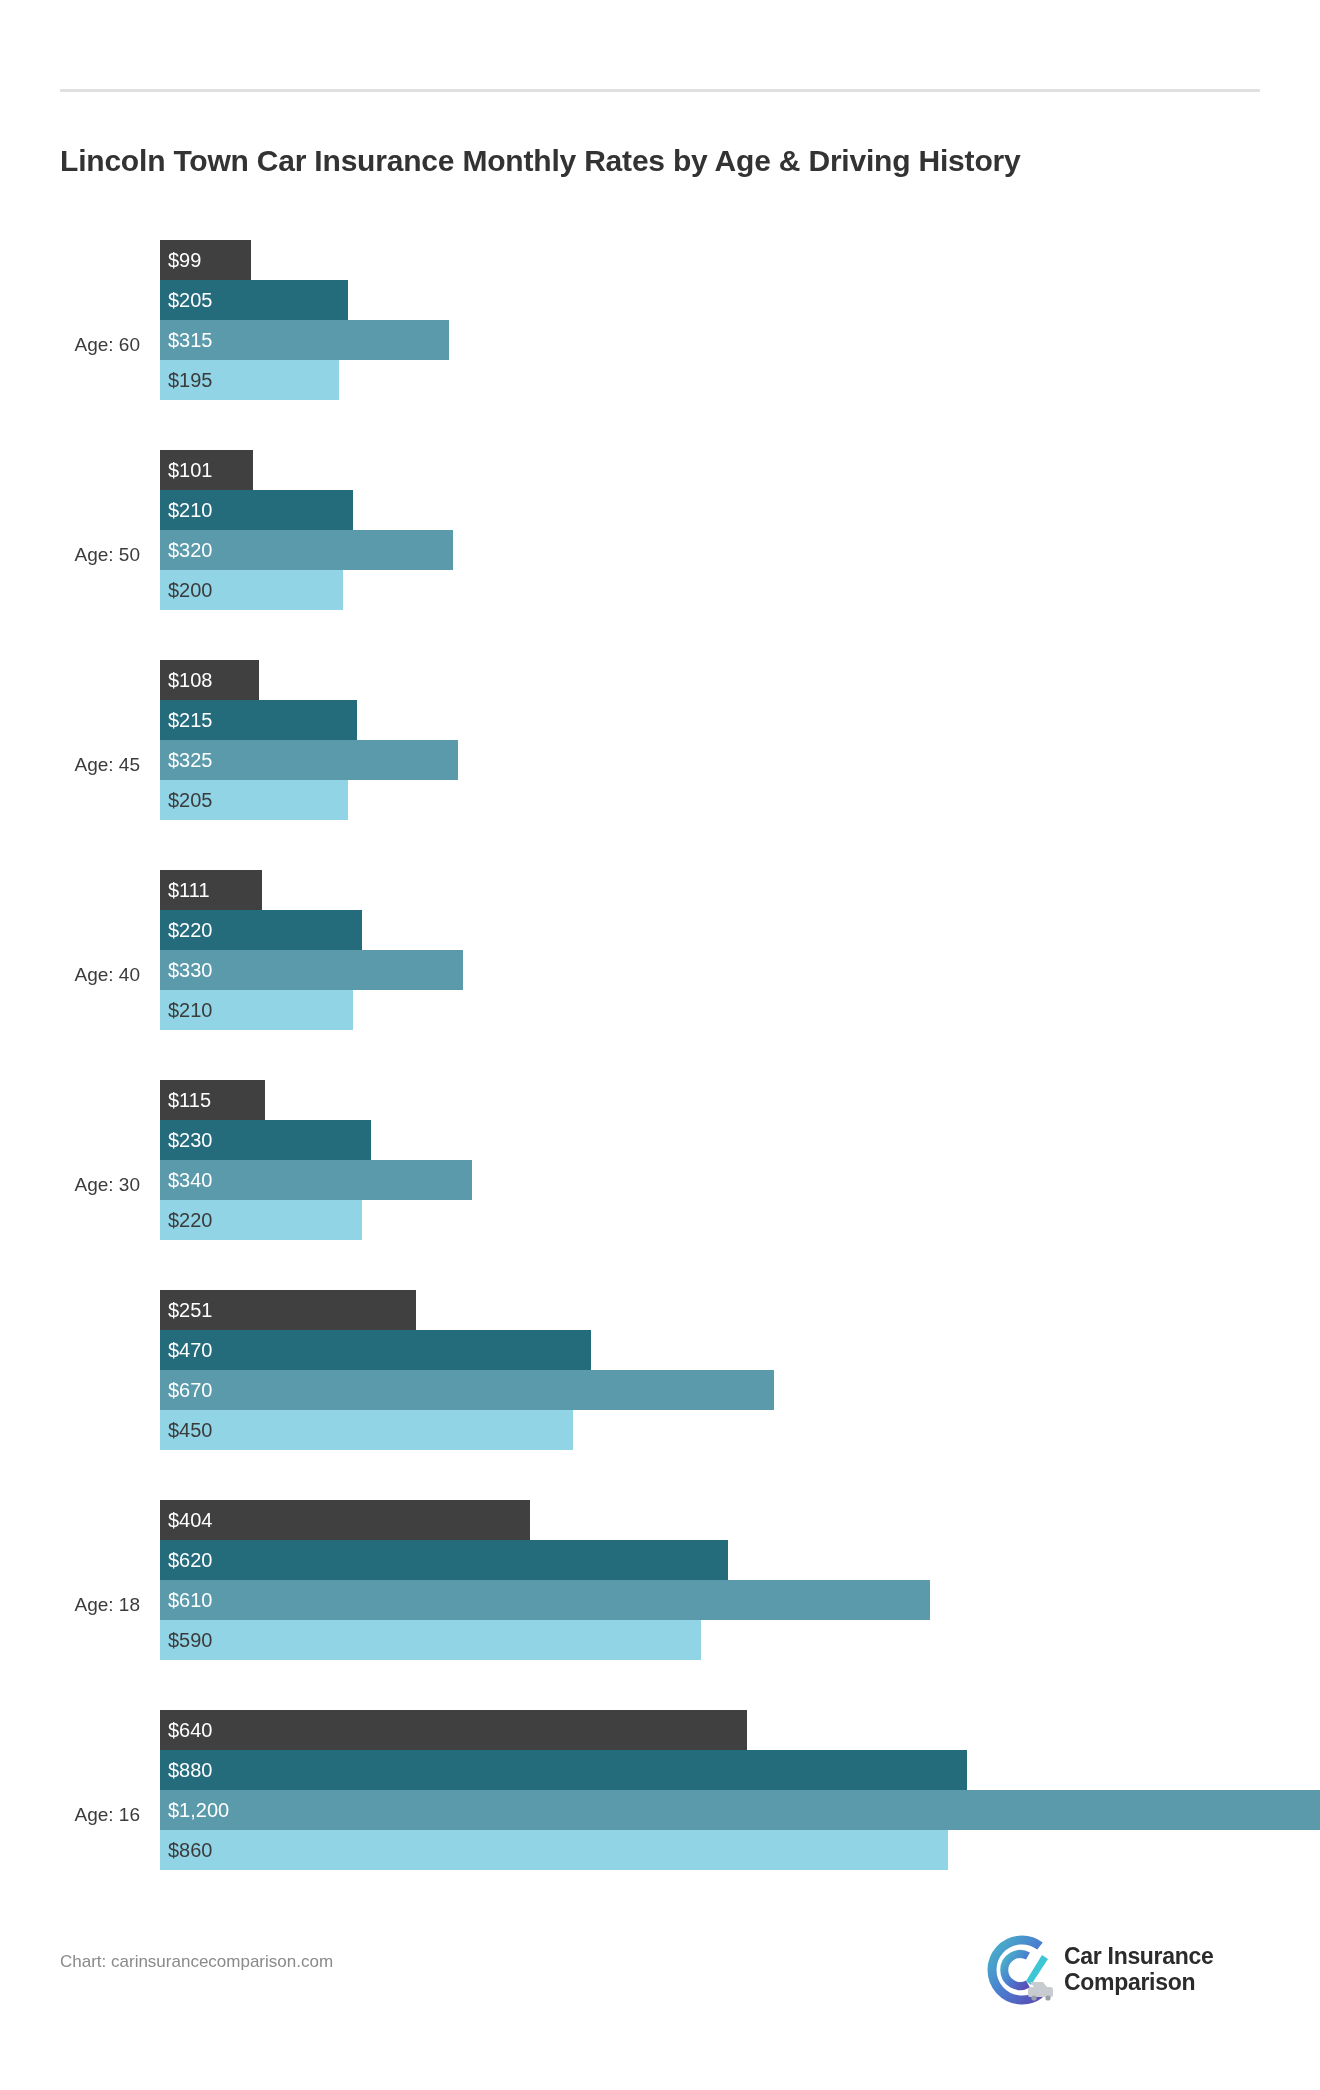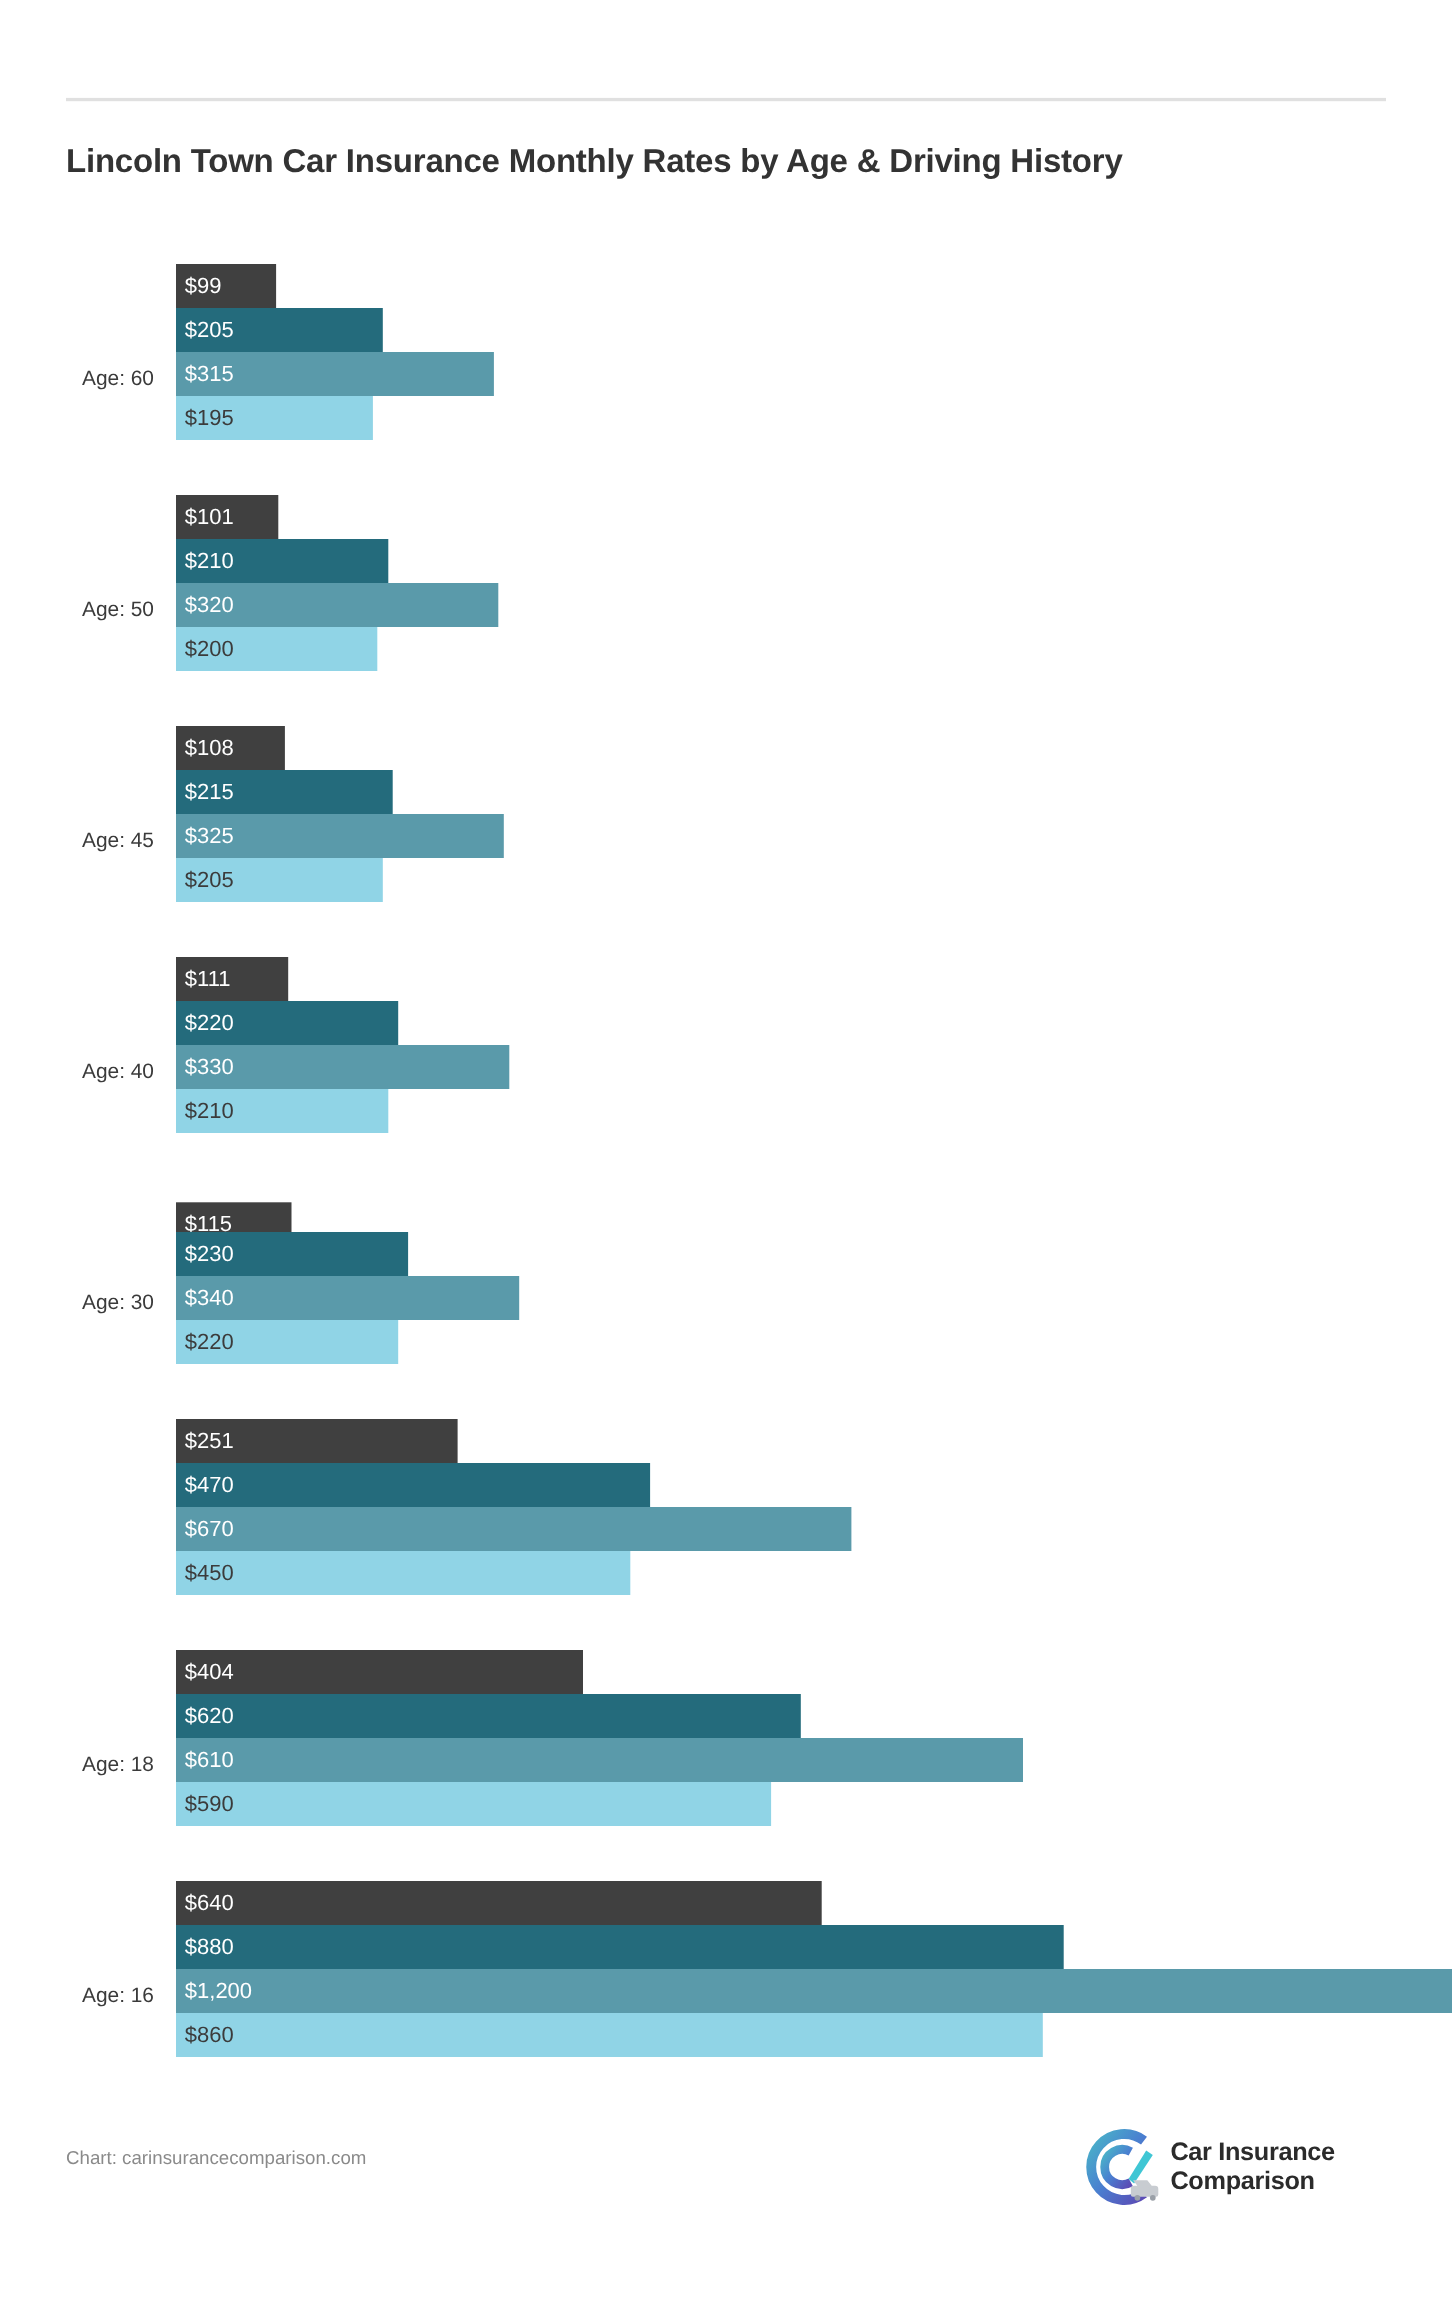--- a/index.html
+++ b/index.html
@@ -30,21 +30,21 @@
     top: 89px;
     width: 1200px;
     height: 3px;
     background: #e0e0e0;
   }
 
   
   .chart-title {
     position: absolute;
     left: 60px;
-    top: 130px;
+    top: 144px;
     font-size: 30px;
     font-weight: bold;
     color: #333333;
     letter-spacing: -0.2px;
     white-space: nowrap;
   }
 
   
   .plot {
     position: absolute;
@@ -252,21 +252,21 @@
             <div class="bar s3" style="width: 193px;">
               <span>$210</span>
             </div>
           </div>
         </div>
       </div>
       <div class="group">
         <div class="group-label">Age: 30</div>
         <div class="bars">
           <div class="bar-row">
-            <div class="bar s0" style="width: 105px; margin-top: 13px;">
+            <div class="bar s0" style="width: 105px;">
               <span>$115</span>
             </div>
           </div>
           <div class="bar-row">
             <div class="bar s1" style="width: 211px;">
               <span>$230</span>
             </div>
           </div>
           <div class="bar-row">
             <div class="bar s2" style="width: 312px;">

